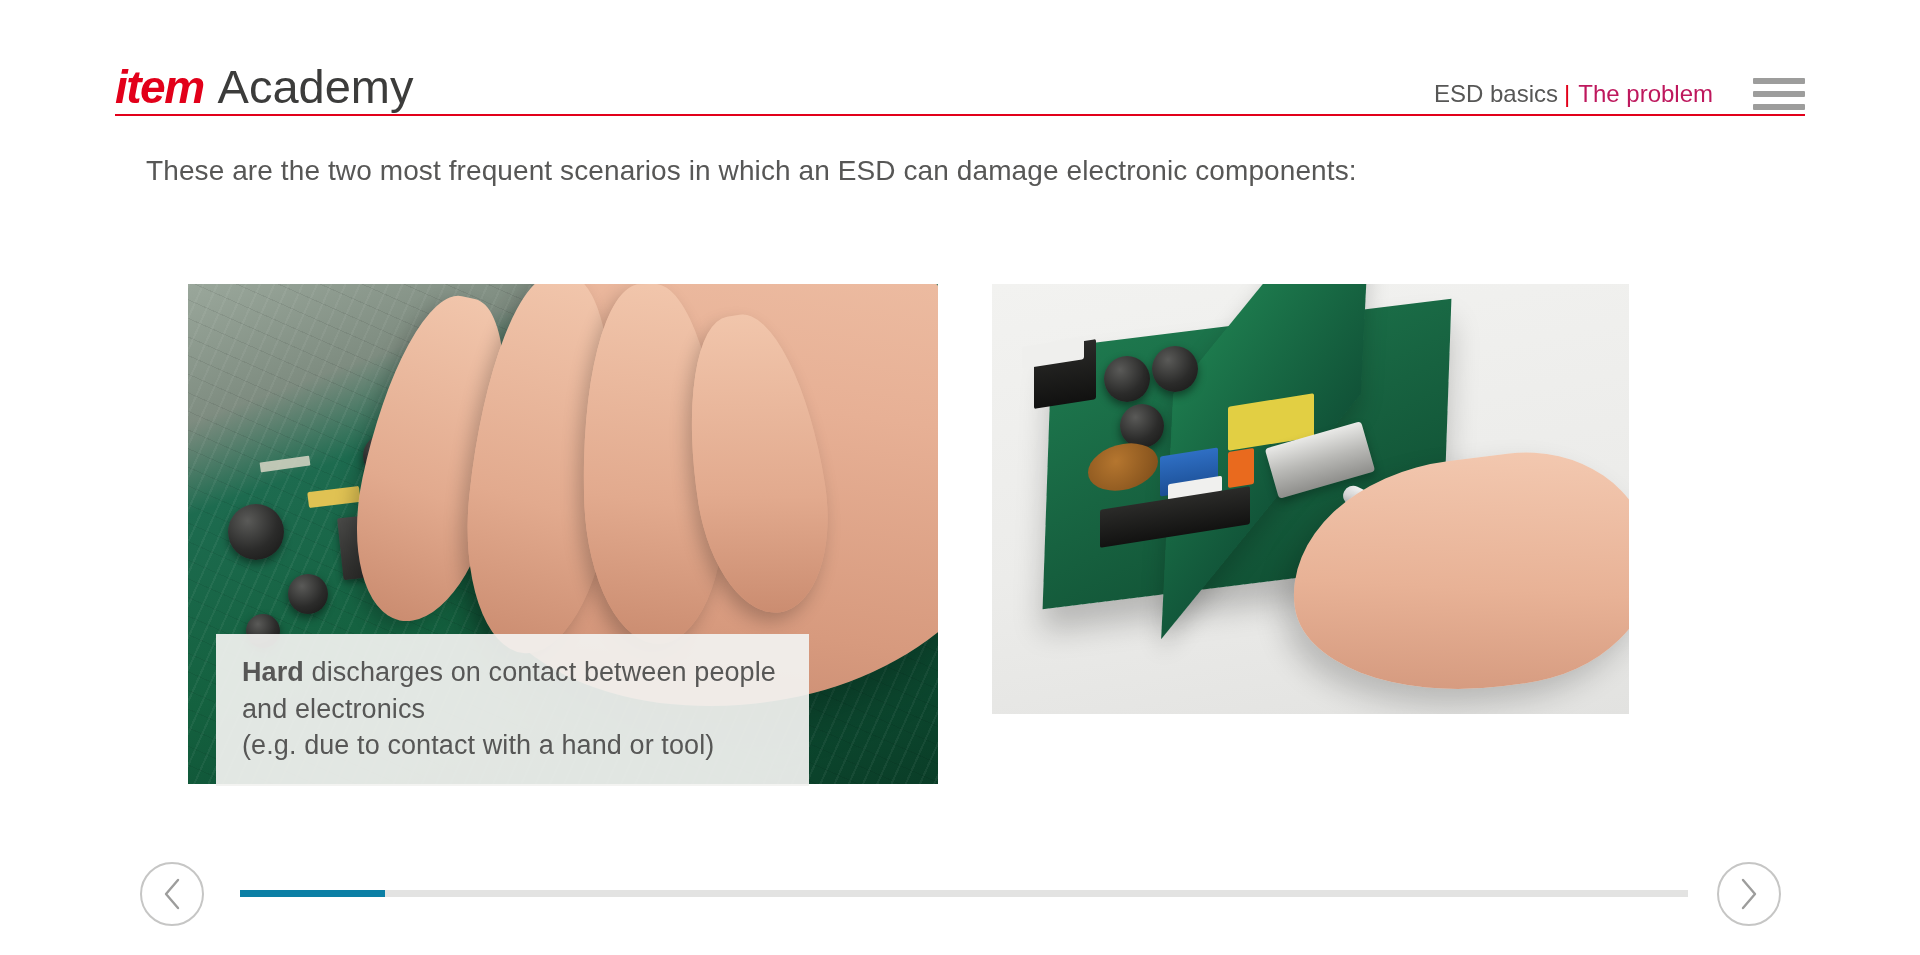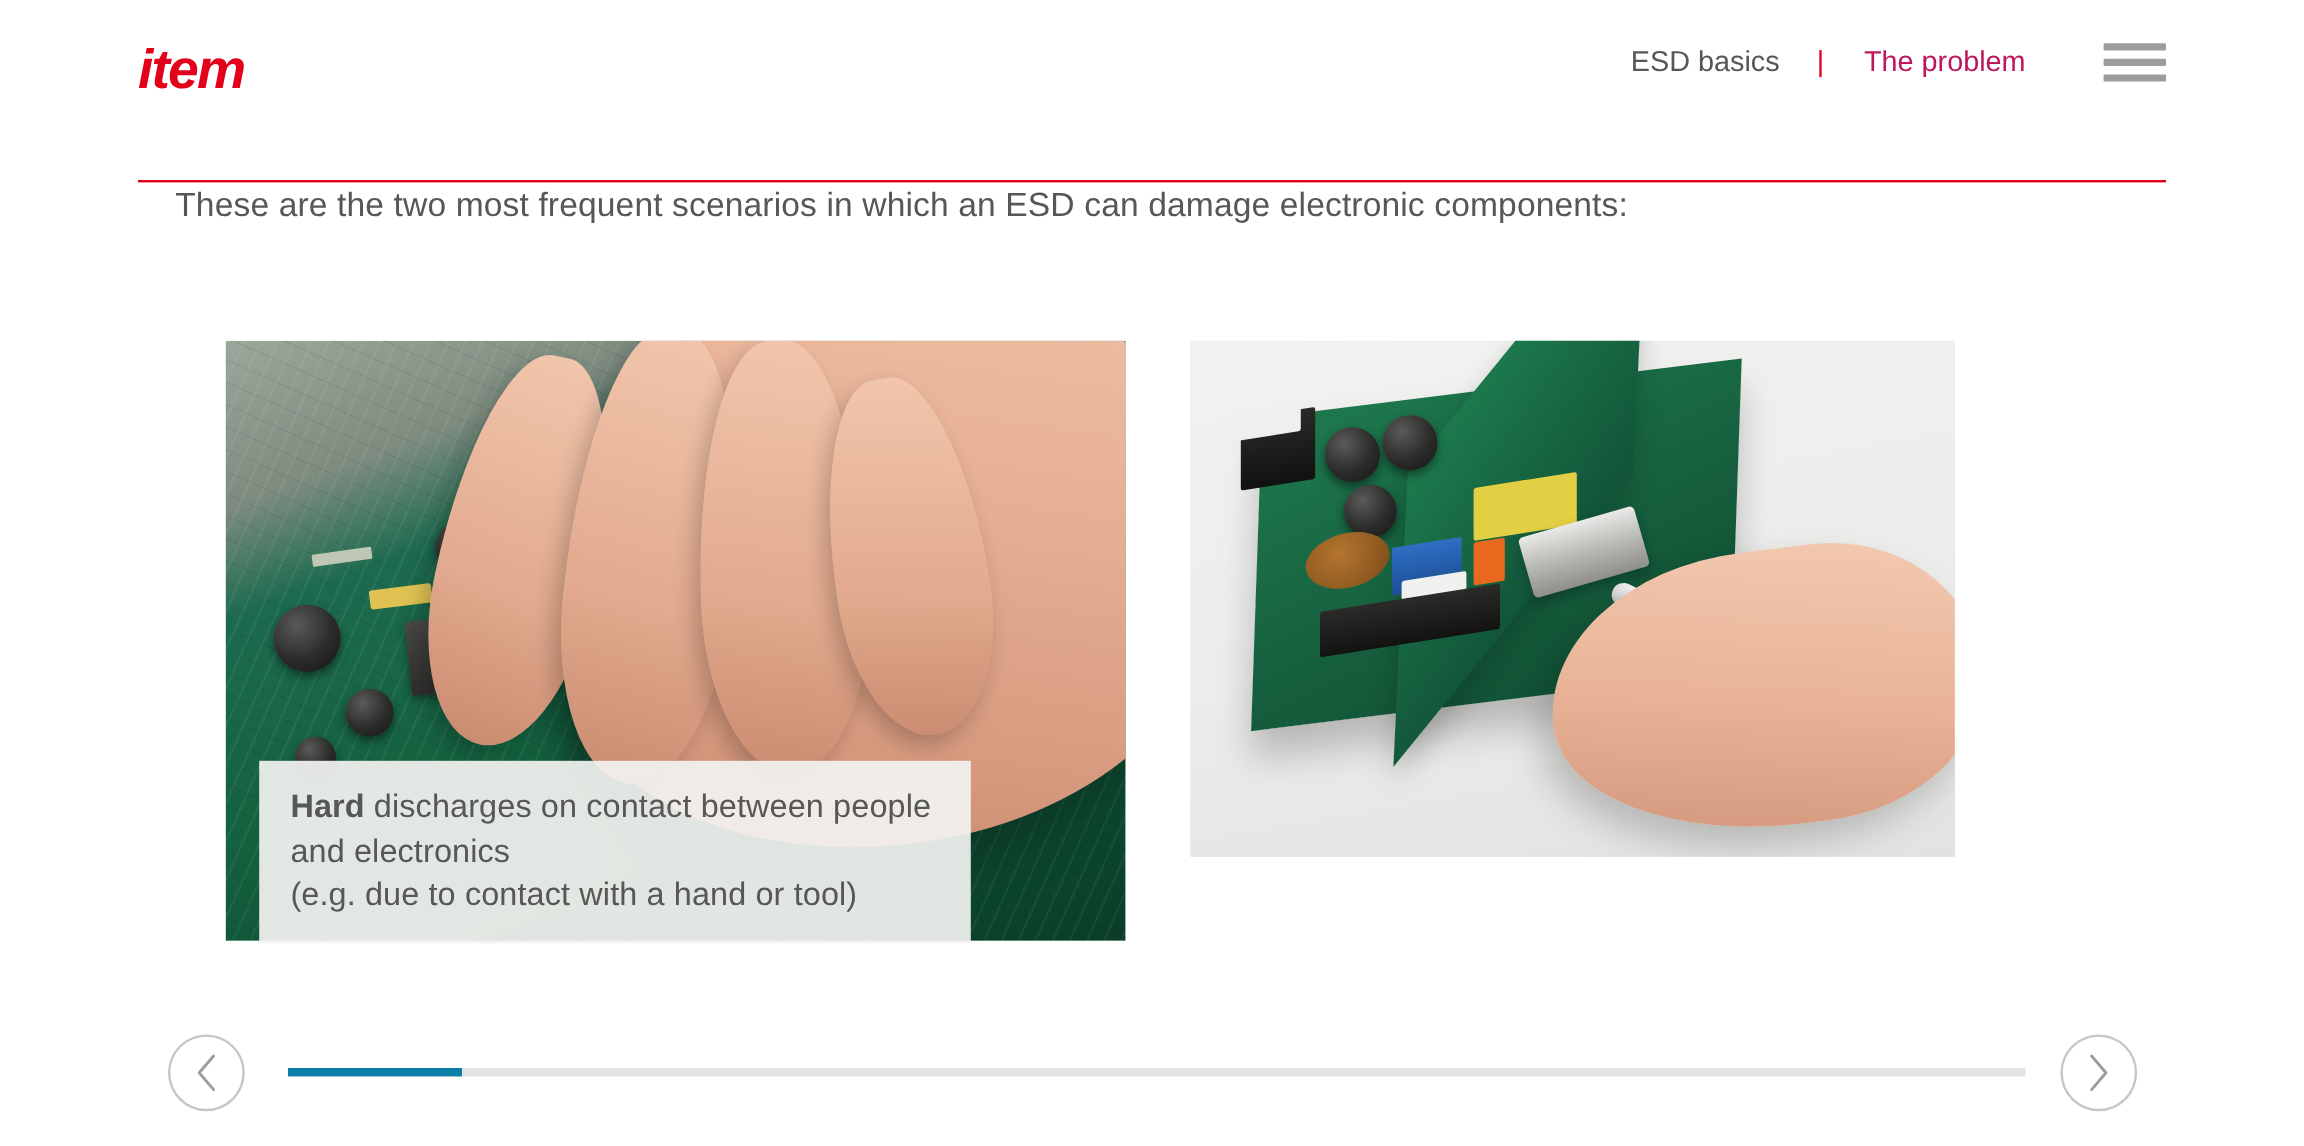--- a/index.html
+++ b/index.html
@@ -30,23 +30,22 @@
     background: #ffffff;
   }
   .header-inner {
     position: absolute;
     left: 115px;
     top: 0;
     width: 1690px;
     height: 116px;
     border-bottom: 2px solid #e2001a;
     display: flex;
-    align-items: flex-start;
+    align-items: flex-end;
     justify-content: space-between;
-    margin-top: 36px;
   }
   .brand {
     display: flex;
     align-items: baseline;
     white-space: nowrap;
     margin-top: -6px;
   }
   .brand-item {
     font-family: "Liberation Sans", sans-serif;
     font-weight: bold;
@@ -60,21 +59,20 @@
     font-weight: 300;
     font-size: 47px;
     color: #3c3c3b;
     margin-left: 14px;
     letter-spacing: 0px;
   }
   .header-right {
     display: flex;
     align-items: center;
     margin-top: -4px;
-    gap: 25px;
   }
   .nav-link {
     font-size: 24px;
     color: #575756;
     font-weight: 400;
     white-space: nowrap;
     cursor: pointer;
   }
   .nav-sep {
     font-size: 24px;
@@ -318,20 +316,21 @@
 </head>
 <body>
 
 <div id="page">
 
   <div class="header">
     <div class="header-inner">
 
       <div class="brand">
         <span class="brand-item">item</span>
+        <span class="brand-academy">Academy</span>
       </div>
 
       <div class="header-right">
         <span class="nav-link">ESD basics</span>
         <span class="nav-sep">|</span>
         <span class="nav-link current">The problem</span>
         <div class="burger">
           <span></span>
             <span></span>
             <span></span>

